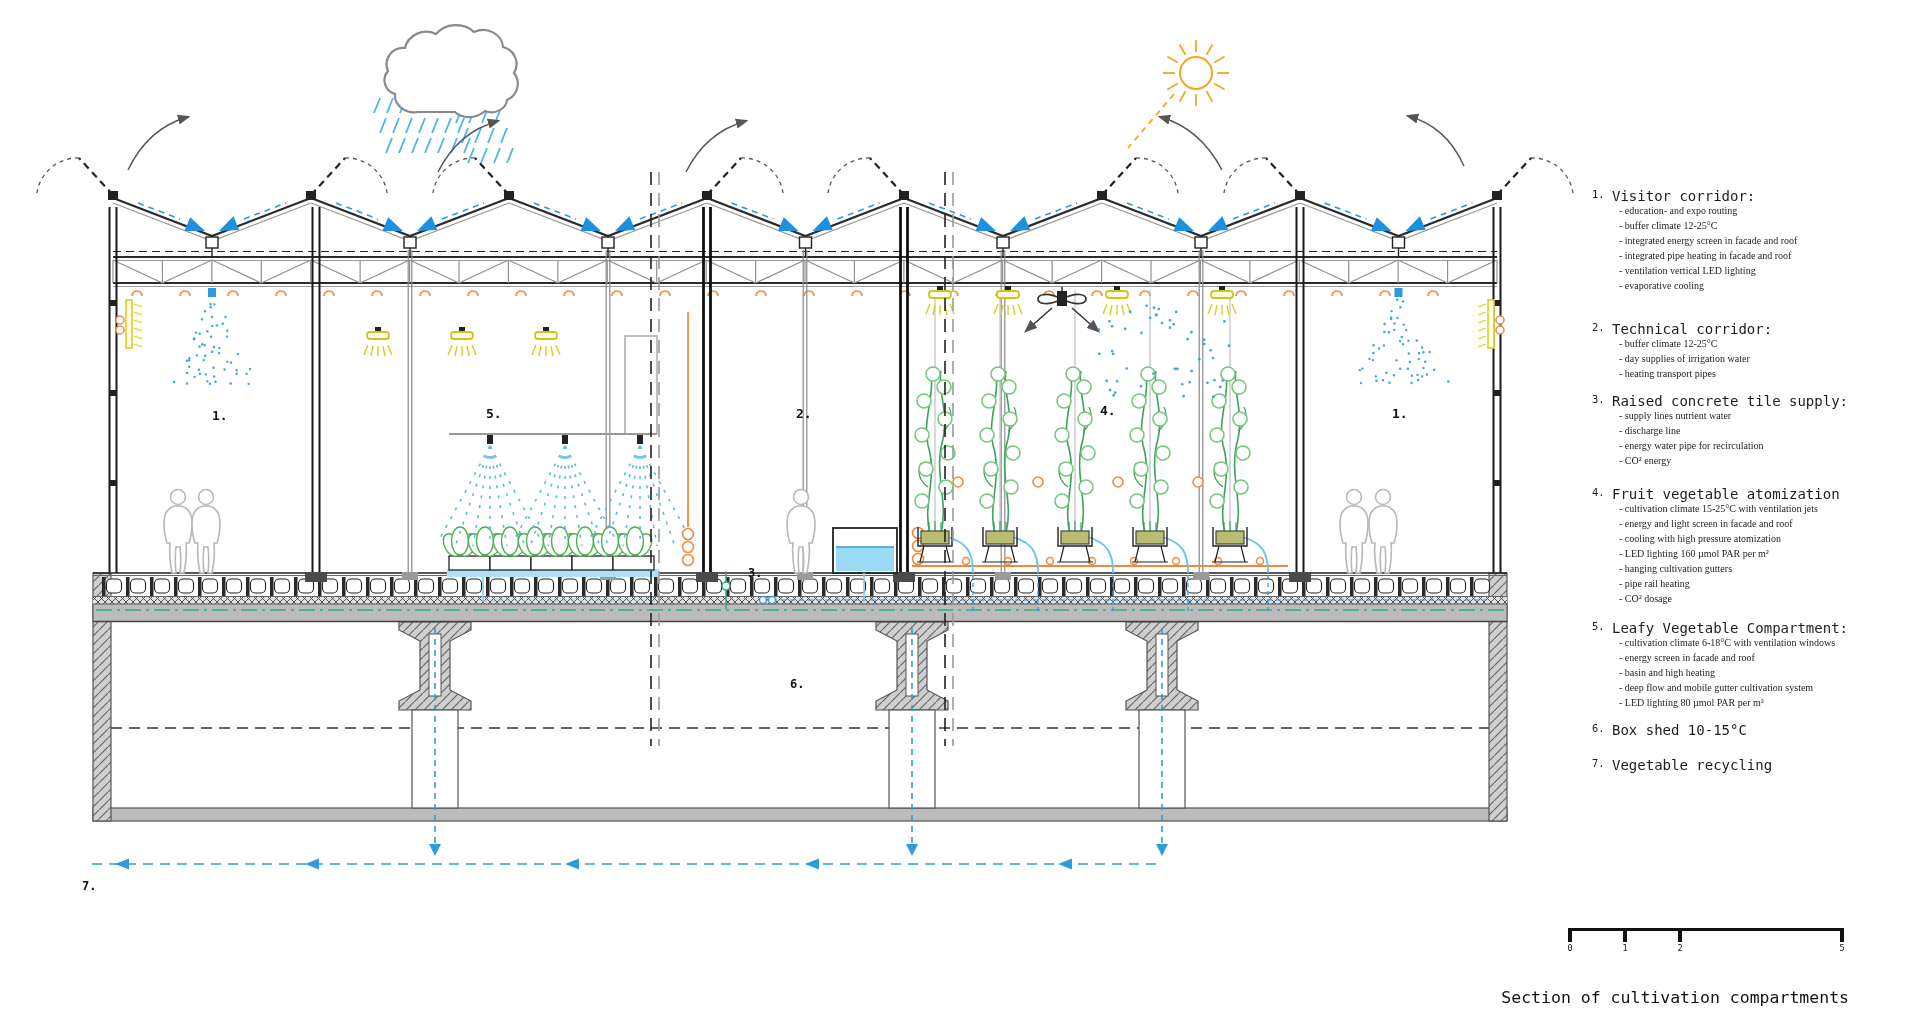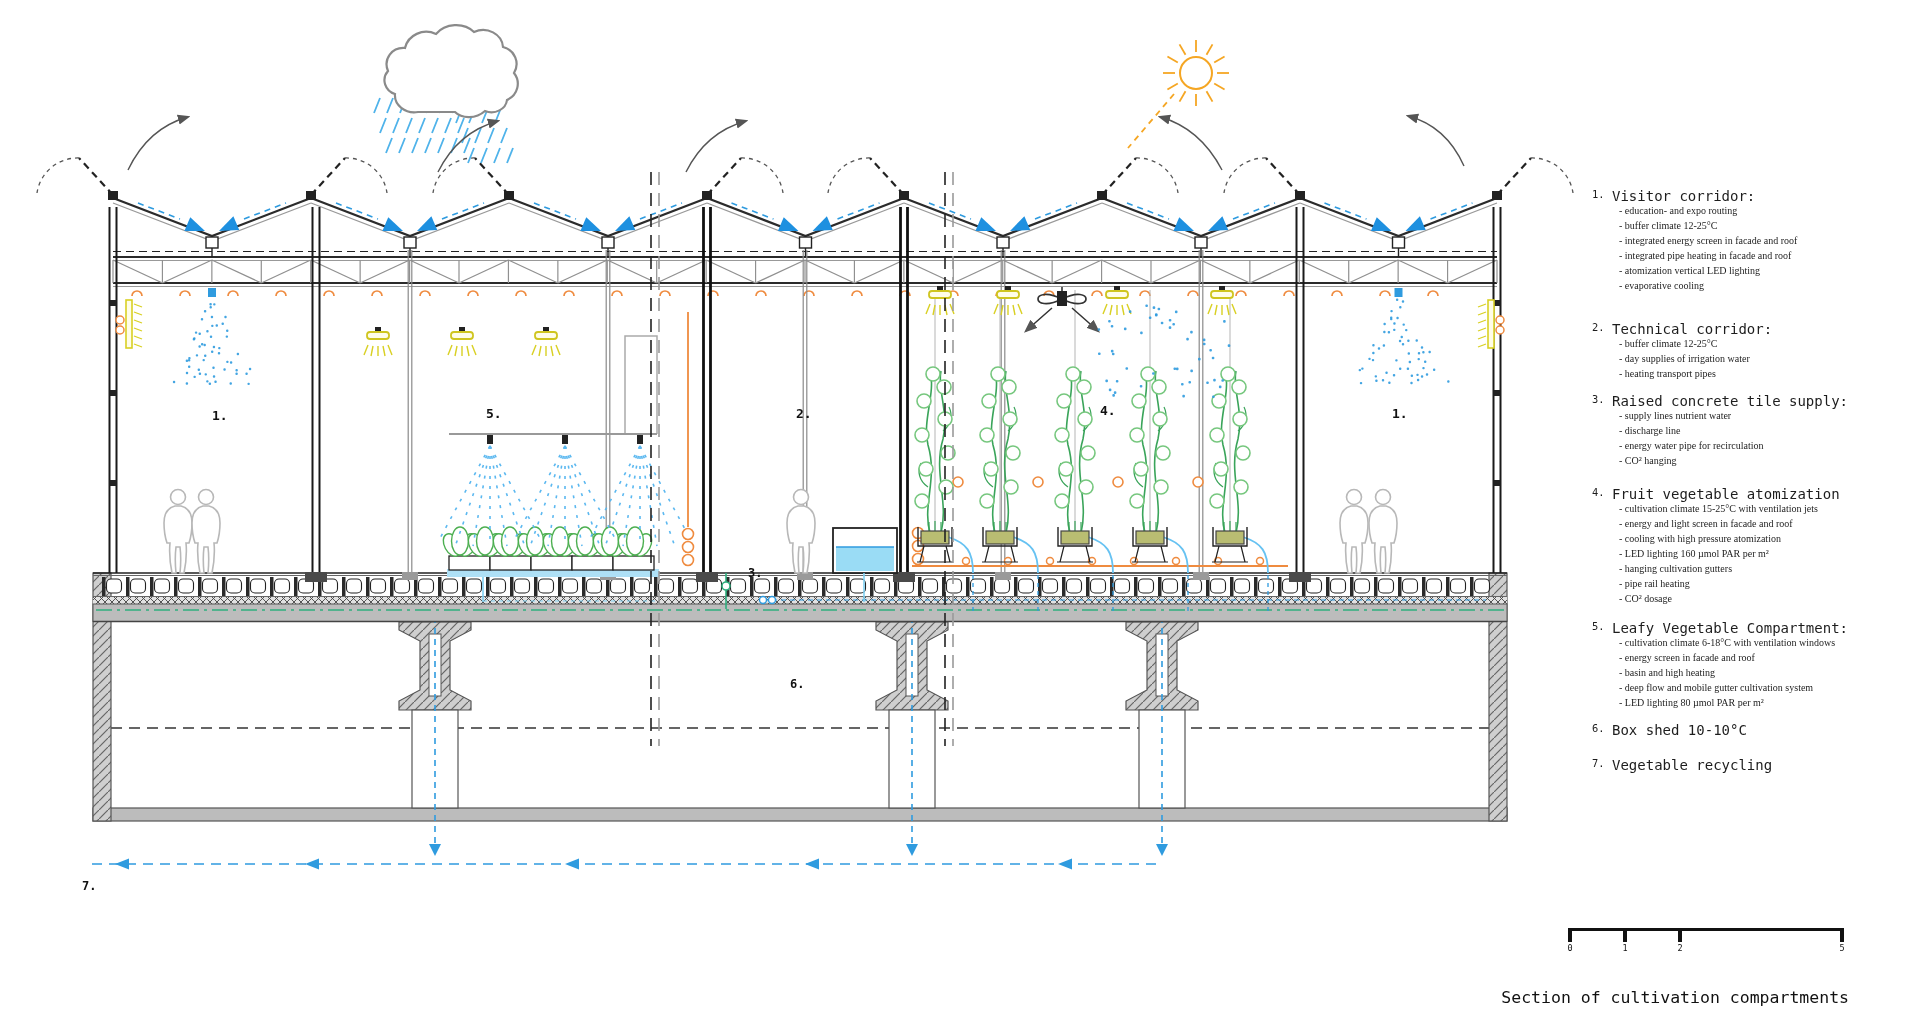--- a/index.html
+++ b/index.html
@@ -836,41 +836,41 @@
 
   <div id="legend">
       <div class="leg-item" style="top: 188px;">
         <span class="leg-num">1.</span>
         <span class="leg-title">Visitor corridor:</span>
         <div class="leg-bullets">
           <div>- education- and expo routing</div>
           <div>- buffer climate 12-25°C</div>
           <div>- integrated energy screen in facade and roof</div>
           <div>- integrated pipe heating in facade and roof</div>
-          <div>- atomization vertical LED lighting</div>
+          <div>- ventilation vertical LED lighting</div>
           <div>- evaporative cooling</div>
         </div>
       </div>
       <div class="leg-item" style="top: 321px;">
         <span class="leg-num">2.</span>
         <span class="leg-title">Technical corridor:</span>
         <div class="leg-bullets">
           <div>- buffer climate 12-25°C</div>
           <div>- day supplies of irrigation water</div>
           <div>- heating transport pipes</div>
         </div>
       </div>
       <div class="leg-item" style="top: 393px;">
         <span class="leg-num">3.</span>
         <span class="leg-title">Raised concrete tile supply:</span>
         <div class="leg-bullets">
           <div>- supply lines nutrient water</div>
           <div>- discharge line</div>
           <div>- energy water pipe for recirculation</div>
-          <div>- CO² hanging</div>
+          <div>- CO² energy</div>
         </div>
       </div>
       <div class="leg-item" style="top: 486px;">
         <span class="leg-num">4.</span>
         <span class="leg-title">Fruit vegetable atomization</span>
         <div class="leg-bullets">
           <div>- cultivation climate 15-25°C with ventilation jets</div>
           <div>- energy and light screen in facade and roof</div>
           <div>- cooling with high pressure atomization</div>
           <div>- LED lighting 160 µmol PAR per m²</div>
@@ -885,21 +885,21 @@
         <div class="leg-bullets">
           <div>- cultivation climate 6-18°C with ventilation windows</div>
           <div>- energy screen in facade and roof</div>
           <div>- basin and high heating</div>
           <div>- deep flow and mobile gutter cultivation system</div>
           <div>- LED lighting 80 µmol PAR per m²</div>
         </div>
       </div>
       <div class="leg-item" style="top: 722px;">
         <span class="leg-num">6.</span>
-        <span class="leg-title">Box shed 10-10°C</span>
+        <span class="leg-title">Box shed 10-15°C</span>
       </div>
       <div class="leg-item" style="top: 757px;">
         <span class="leg-num">7.</span>
         <span class="leg-title">Vegetable recycling</span>
       </div>
     </div>
 
   <div id="scalebar">
     <div class="sb-line"></div>
     <div class="sb-tick" style="left:2px"></div>

